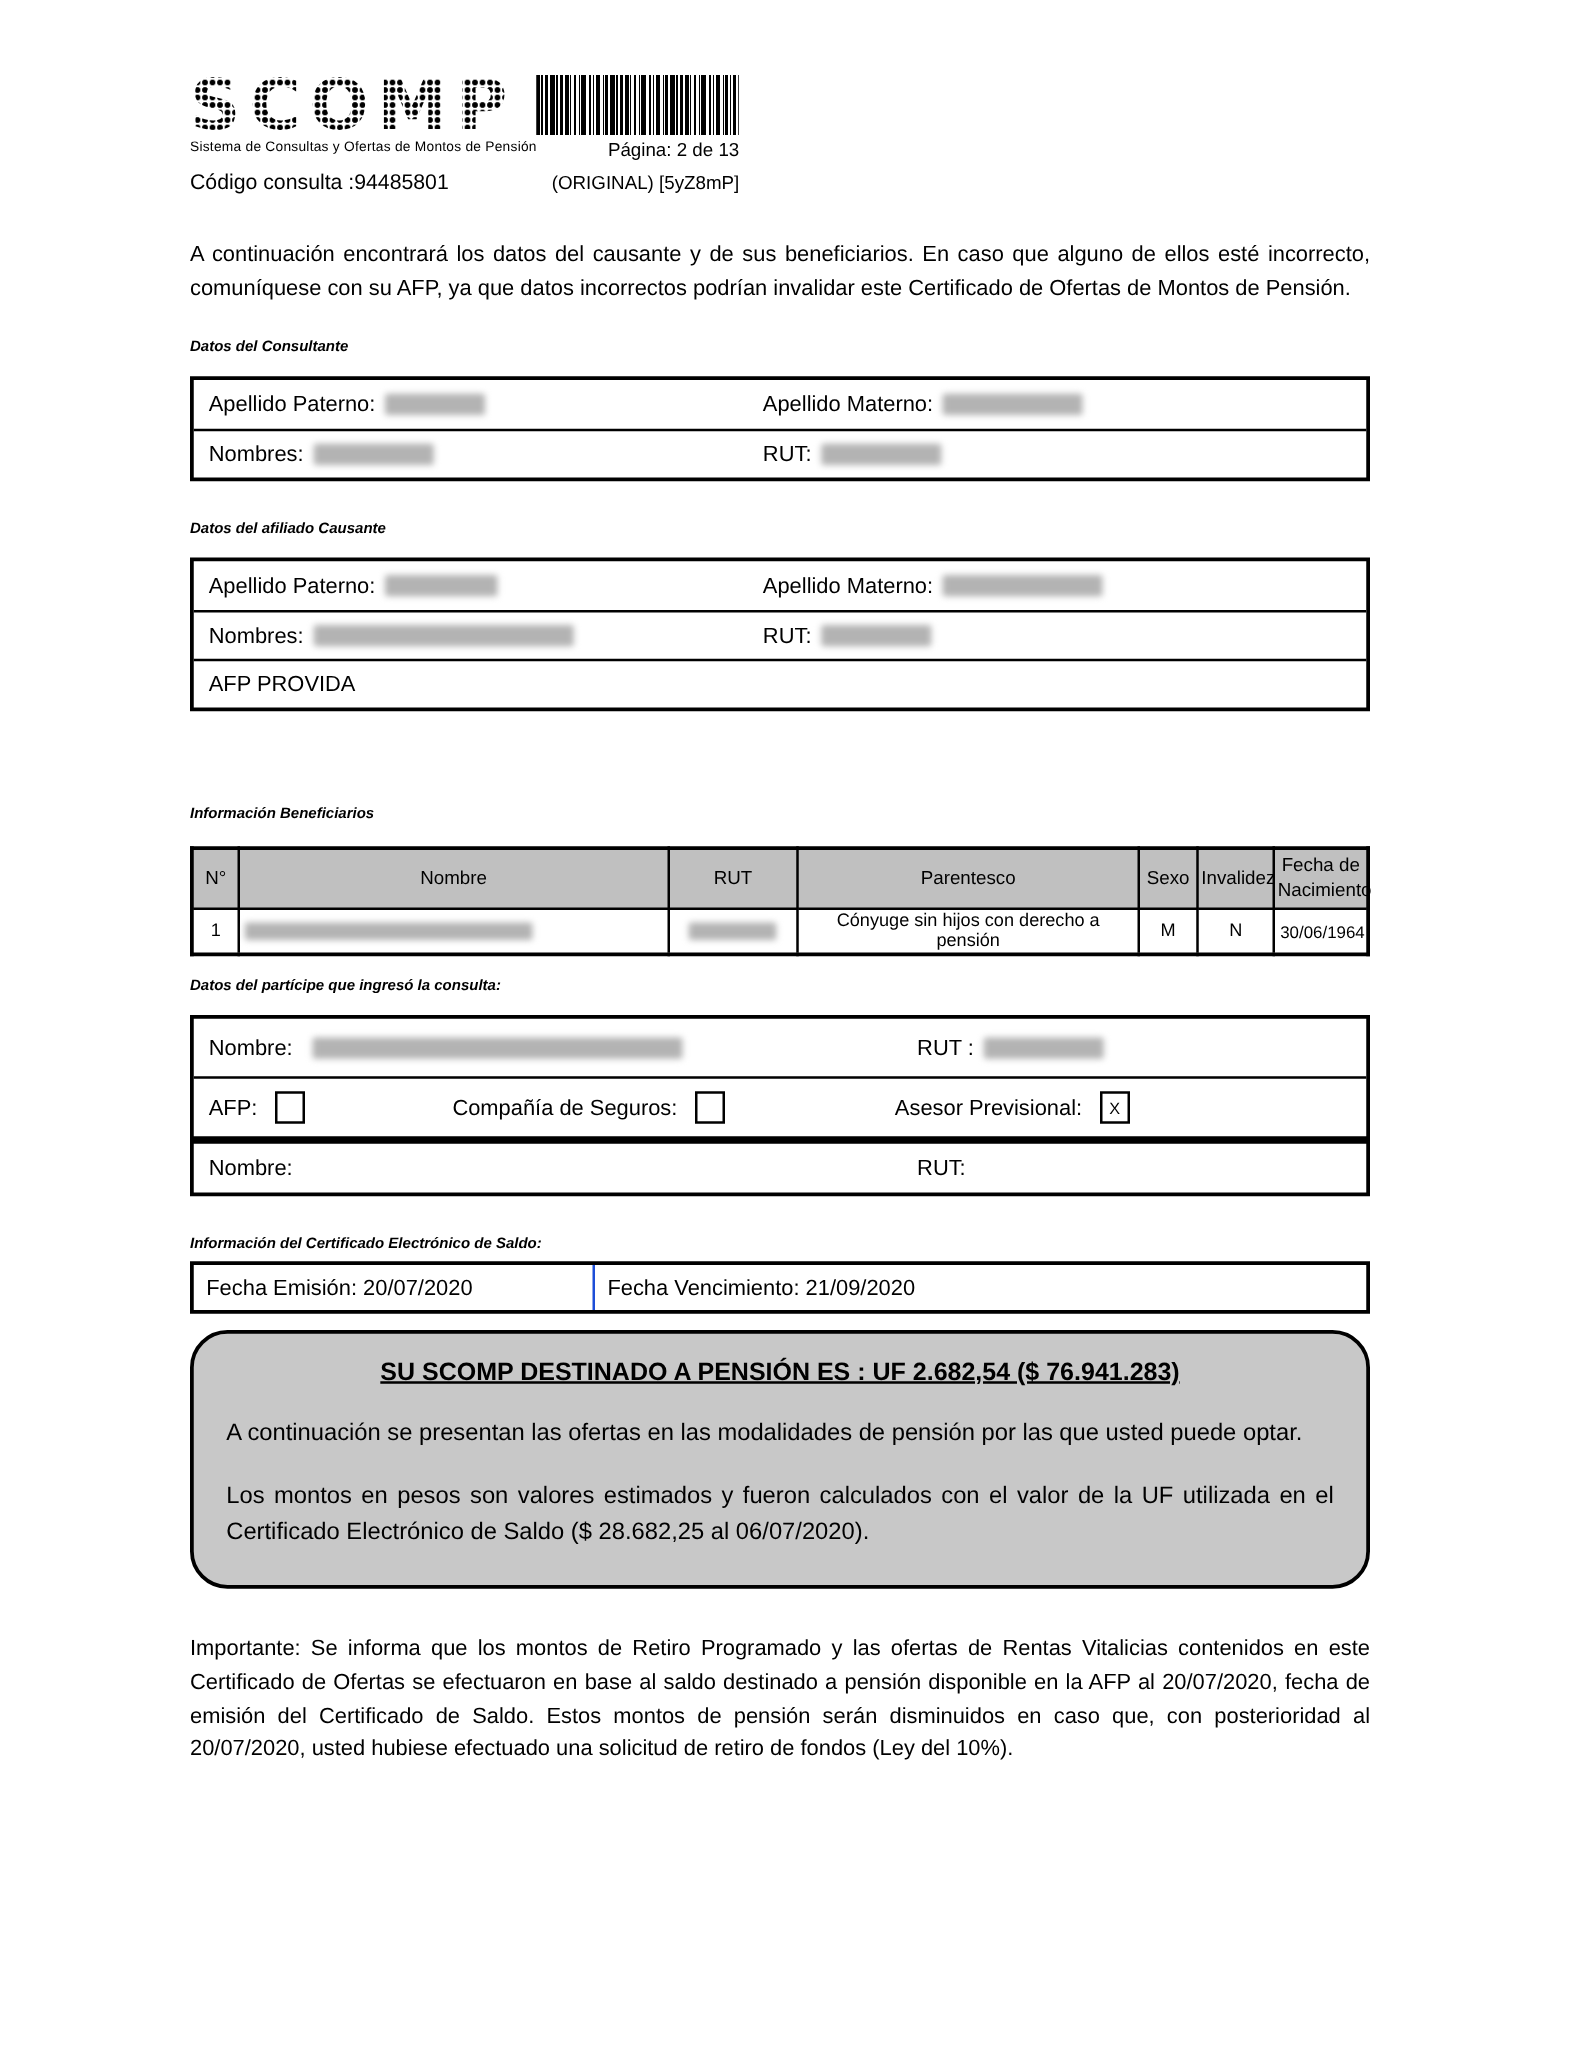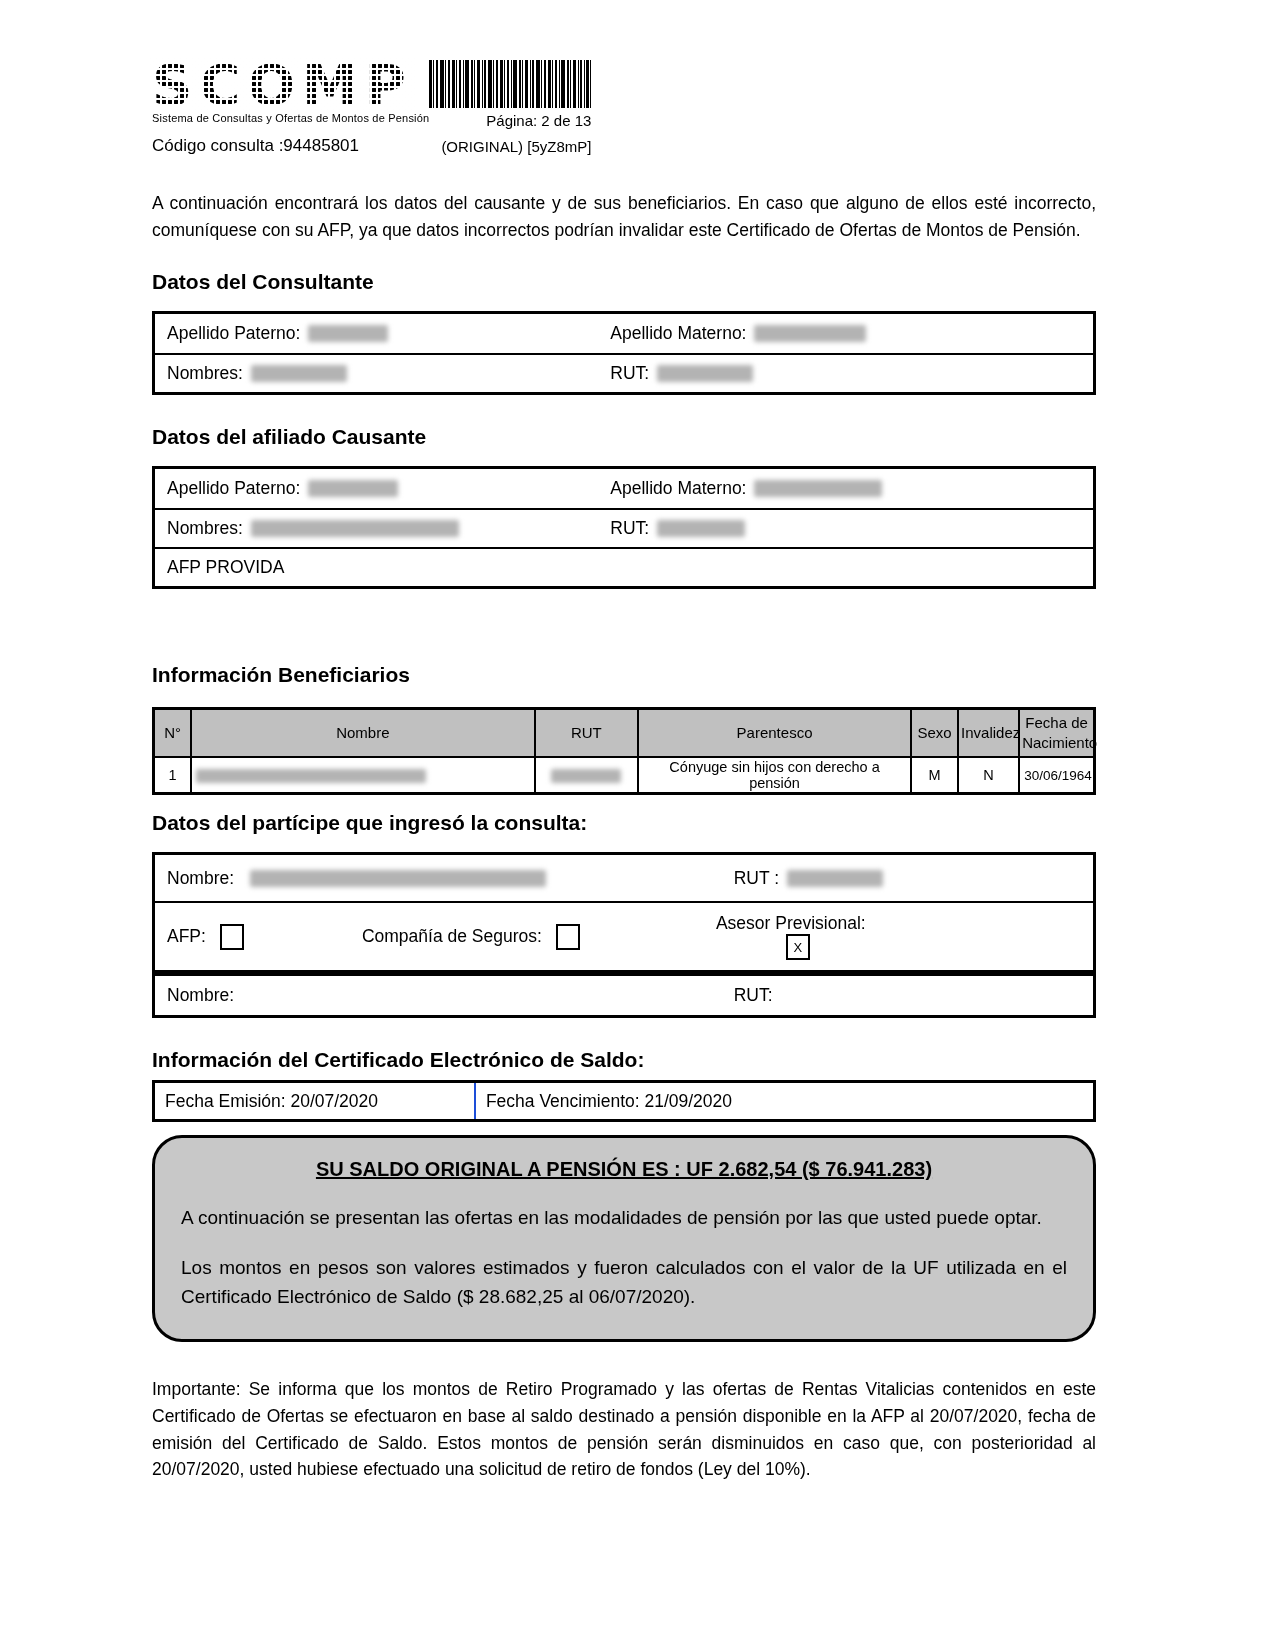--- a/index.html
+++ b/index.html
@@ -27,21 +27,21 @@
   }
   .logo-tagline { font-size:11px; margin-top:2px; letter-spacing:0.2px; }
   .codigo { font-size:17px; margin-top:12px; }
   .hdr-right { text-align:right; }
   .barcode { display:block; margin-left:auto; }
   .page-label { font-size:15px; margin-top:4px; }
   .original-label { font-size:15px; margin-top:9px; }
 
   
   .para { font-size:17.5px; line-height:1.52; text-align:justify; }
-  .sec-heading { font-size:21px; font-weight:bold; margin:0 0 17px 0; }
+  .sec-heading { font-size:12px; font-weight:bold; margin:0 0 17px 0;font-style:italic; }
 
   
   .box-table { border:3px solid #000; width:100%; }
   .box-row { display:flex; border-top:2px solid #000; min-height:39px; align-items:center; padding:7px 12px; font-size:17.5px; }
   .box-row:first-child { border-top:none; }
   .cell-left { flex:0 0 48.5%; display:flex; align-items:center; }
   .cell-right { flex:1; display:flex; align-items:center; }
   .lbl { white-space:nowrap; }
 
   .redact {
@@ -64,21 +64,21 @@
   td .redact { margin-left:0; height:14px; }
 
   
   .chk-row { display:flex; align-items:center; padding:10px 12px; min-height:45px; font-size:17.5px;gap:18px; }
   .checkbox {
     display:inline-flex; width:24px; height:26px; border:2px solid #000;
     margin-left:14px; align-items:center; justify-content:center;
     font-size:13px; line-height:1;
   }
   .chk-group { display:flex; align-items:center; }
-  .gap1 { margin-left:100px; } .gap2 { margin-left:118px;flex-direction:column; }
+  .gap1 { margin-left:100px; } .gap2 { margin-left:118px; }
 
   
   .cert-table { display:flex; border:3px solid #000; width:100%; }
   .cert-cell { font-size:17.5px; padding:7px 10px; display:flex; align-items:center; min-height:36px; }
   .cert-c1 { flex:0 0 34%; }
   .cert-c2 { flex:0 0 35%; border-left:2px solid #1d4ed8; }
   .cert-c3 { flex:1; border-left:2px solid #000; }
 
   
   .saldo-box {
@@ -282,20 +282,20 @@
     </div>
   </div>
 
   <h3 class="sec-heading" style="margin-top:30px; margin-bottom:8px;">Información del Certificado Electrónico de Saldo:</h3>
   <div class="cert-table">
     <div class="cert-cell cert-c1">Fecha Emisión: 20/07/2020</div>
     <div class="cert-cell cert-c2">Fecha Vencimiento: 21/09/2020</div>
   </div>
 
   <div class="saldo-box">
-    <div class="saldo-title">SU SALDO ORIGINAL A PENSIÓN ES : UF 2.682,54  ($ 76.941.283)</div>
+    <div class="saldo-title">SU SCOMP DESTINADO A PENSIÓN ES : UF 2.682,54  ($ 76.941.283)</div>
     <p class="saldo-para">A continuación se presentan las ofertas en las modalidades de pensión por las que usted puede optar.</p>
     <p class="saldo-para">Los montos en pesos son valores estimados y fueron calculados con el valor de la UF utilizada en el Certificado Electrónico de Saldo ($ 28.682,25 al 06/07/2020).</p>
   </div>
 
   <p class="para" style="margin-top:34px;">Importante: Se informa que los montos de Retiro Programado y las ofertas de Rentas Vitalicias contenidos en este Certificado de Ofertas se efectuaron en base al saldo destinado a pensión disponible en la AFP al 20/07/2020, fecha de emisión del Certificado de Saldo. Estos montos de pensión serán disminuidos en caso que, con posterioridad al 20/07/2020, usted hubiese efectuado una solicitud de retiro de fondos (Ley del 10%).</p>
 
 </div>
 
 </body></html>

